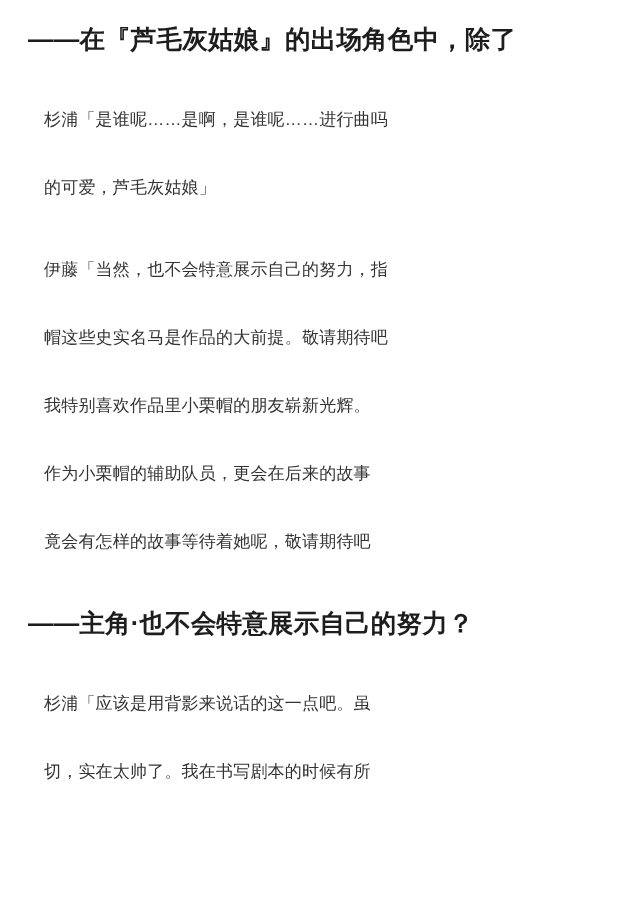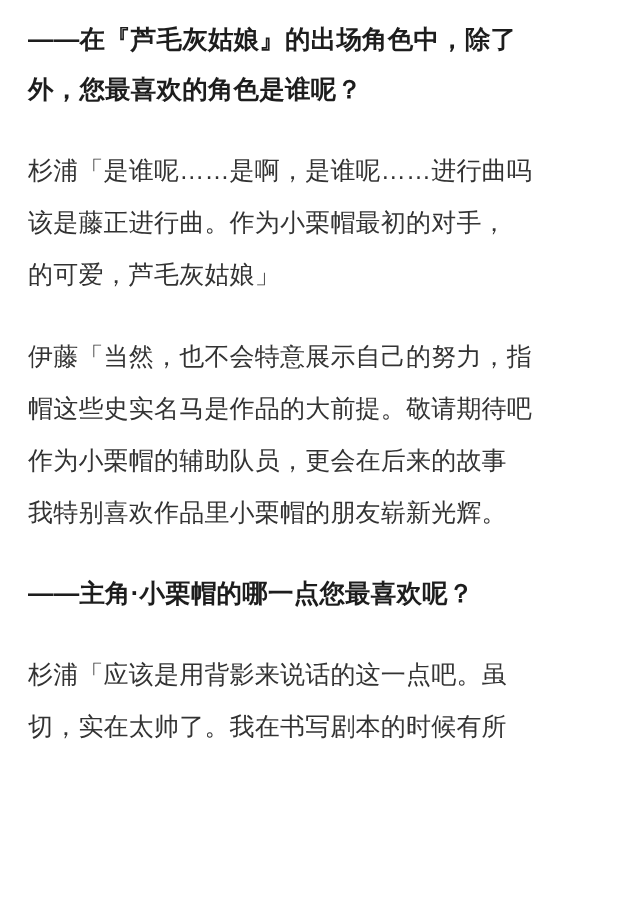--- a/index.html
+++ b/index.html
@@ -22,22 +22,22 @@
     overflow: hidden;
     position: relative;
   }
   .block {
     margin: 0 0 30px 0;
   }
   .block:last-child {
     margin-bottom: 0;
   }
   p.para {
-    margin: 0;
-    font-size: 25px;
+    margin: 16px;
+    font-size: 17px;
     line-height: 52px;
     letter-spacing: 0.2px;
     color: #333333;
     white-space: nowrap;
     font-weight: 400;
   }
   p.question {
     margin: 0;
     font-size: 25.5px;
     line-height: 50px;
@@ -50,38 +50,37 @@
     margin-top: 0;
   }
 </style>
 </head>
 <body>
 
 <div class="page">
 
   <div class="block">
     <p class="question q-first">——在『芦毛灰姑娘』的出场角色中，除了</p>
-    <p class="question">外，您最喜欢的角色是谁呢？</p>
   </div>
 
   <div class="block">
     <p class="para">杉浦「是谁呢……是啊，是谁呢……进行曲吗</p>
-    <p class="para">该是藤正进行曲。作为小栗帽最初的对手，</p>
     <p class="para">的可爱，芦毛灰姑娘」</p>
   </div>
 
   <div class="block">
     <p class="para">伊藤「当然，也不会特意展示自己的努力，指</p>
     <p class="para">帽这些史实名马是作品的大前提。敬请期待吧</p>
+    <p class="para">我特别喜欢作品里小栗帽的朋友崭新光辉。</p>
     <p class="para">作为小栗帽的辅助队员，更会在后来的故事</p>
-    <p class="para">我特别喜欢作品里小栗帽的朋友崭新光辉。</p>
+    <p class="para">竟会有怎样的故事等待着她呢，敬请期待吧</p>
   </div>
 
   <div class="block">
-    <p class="question">——主角·小栗帽的哪一点您最喜欢呢？</p>
+    <p class="question">——主角·也不会特意展示自己的努力？</p>
   </div>
 
   <div class="block">
     <p class="para">杉浦「应该是用背影来说话的这一点吧。虽</p>
     <p class="para">切，实在太帅了。我在书写剧本的时候有所</p>
   </div>
 
 </div>
 
 </body></html>

